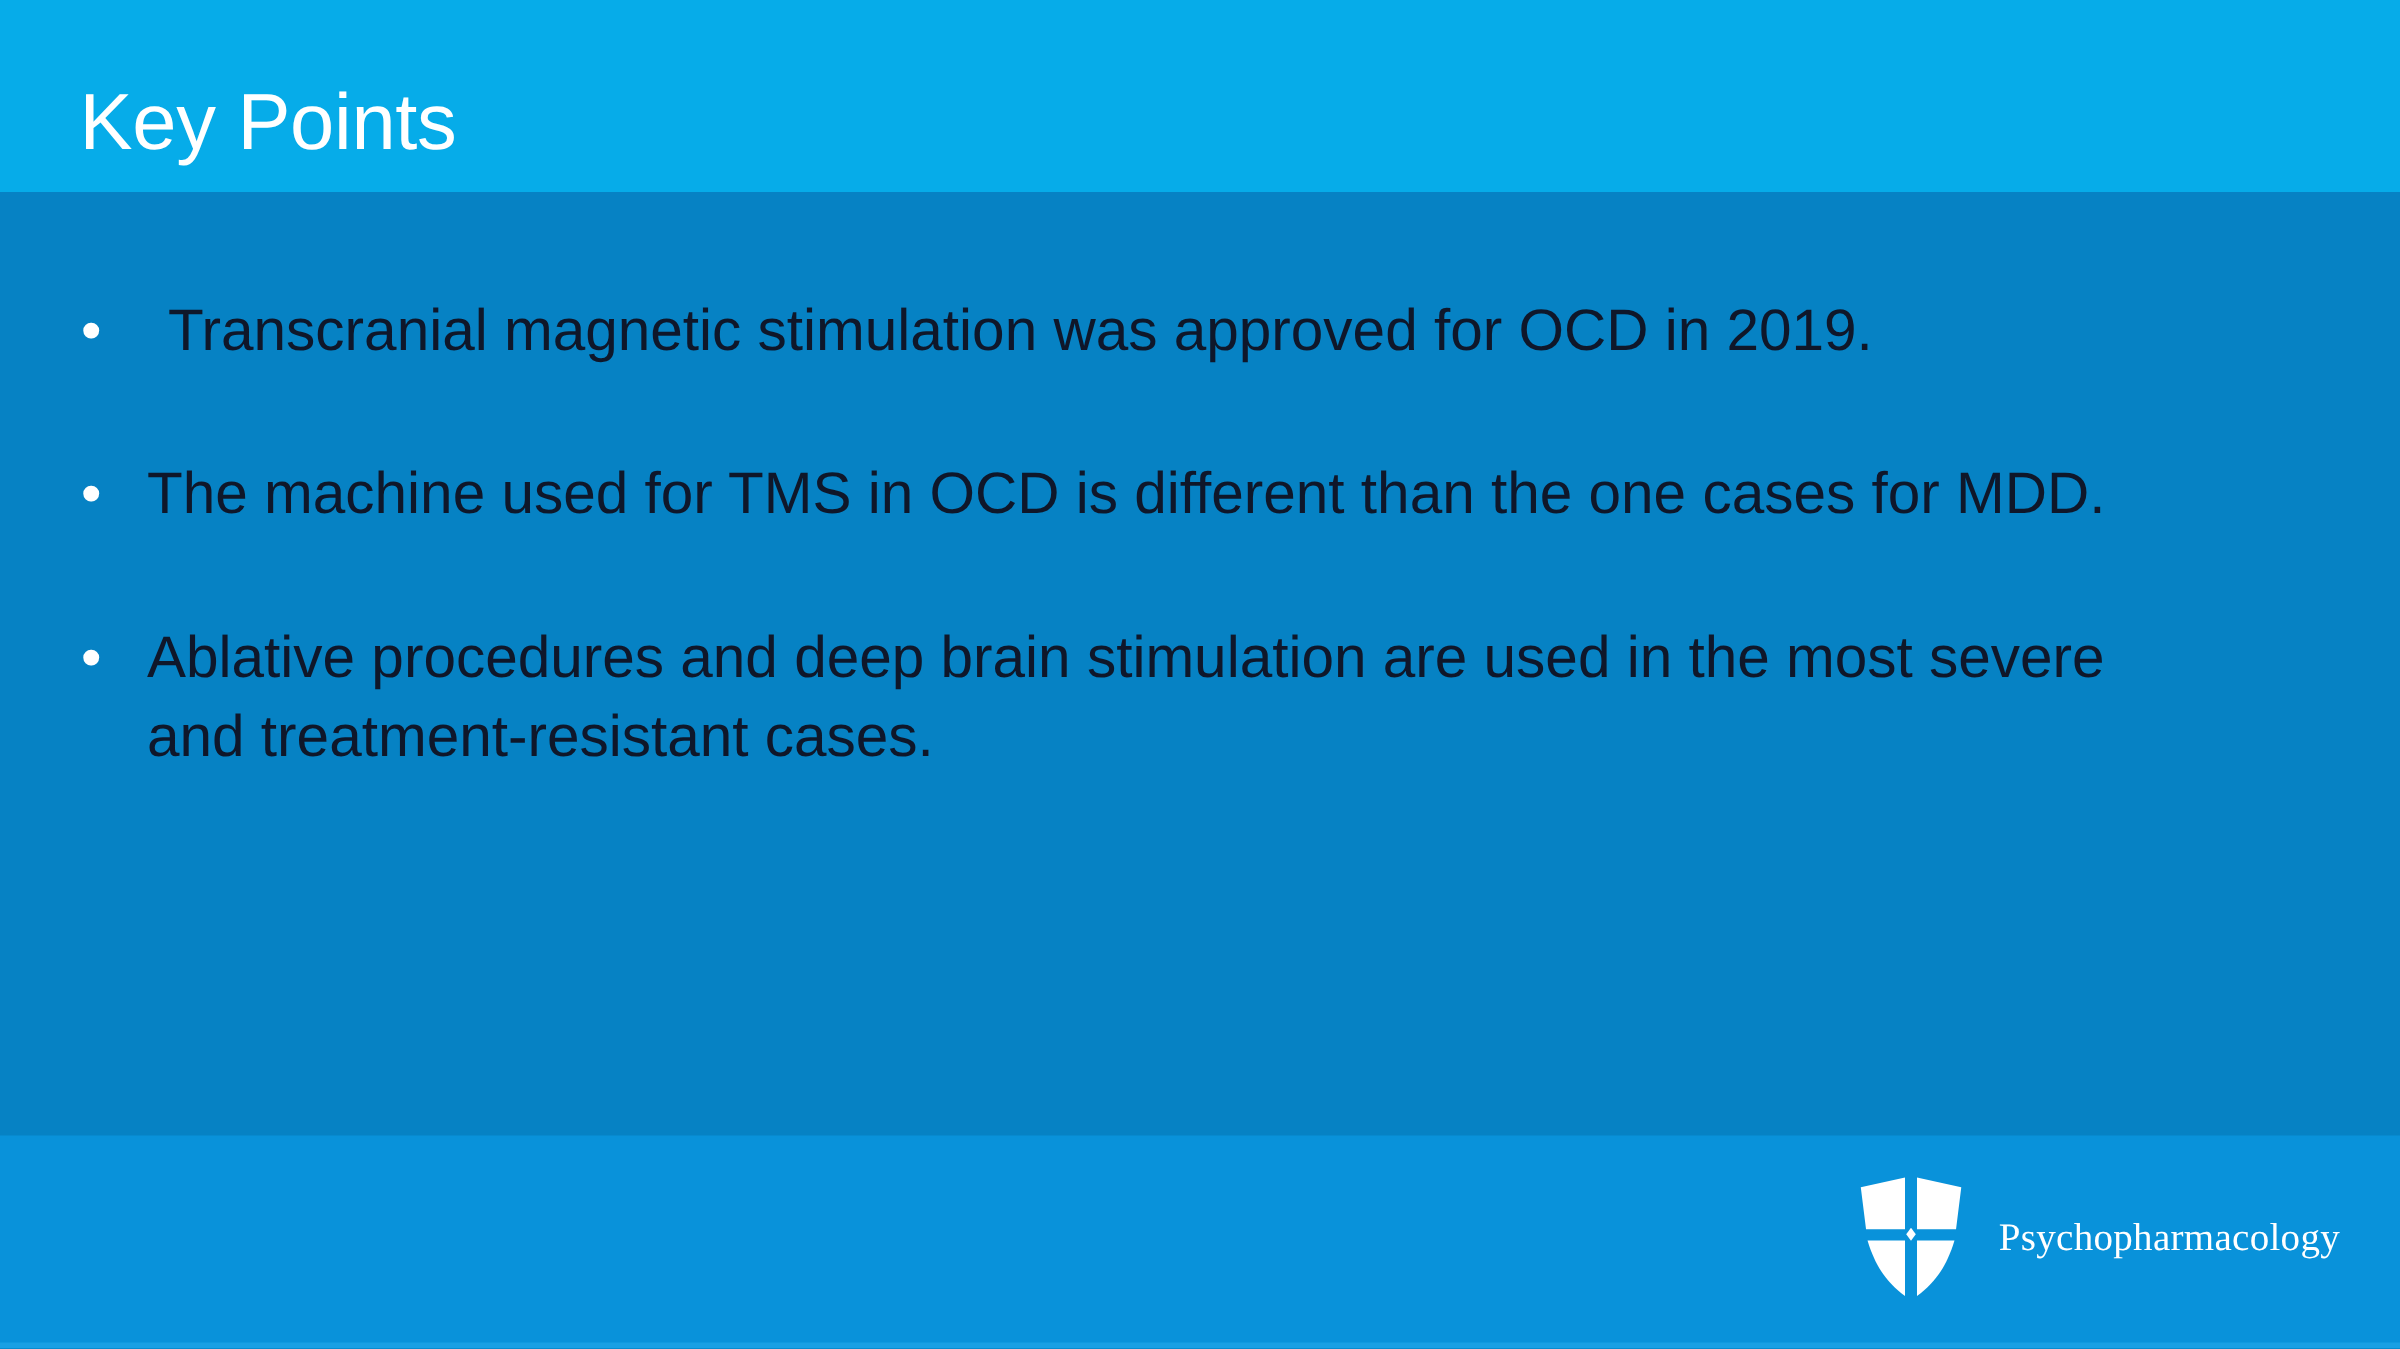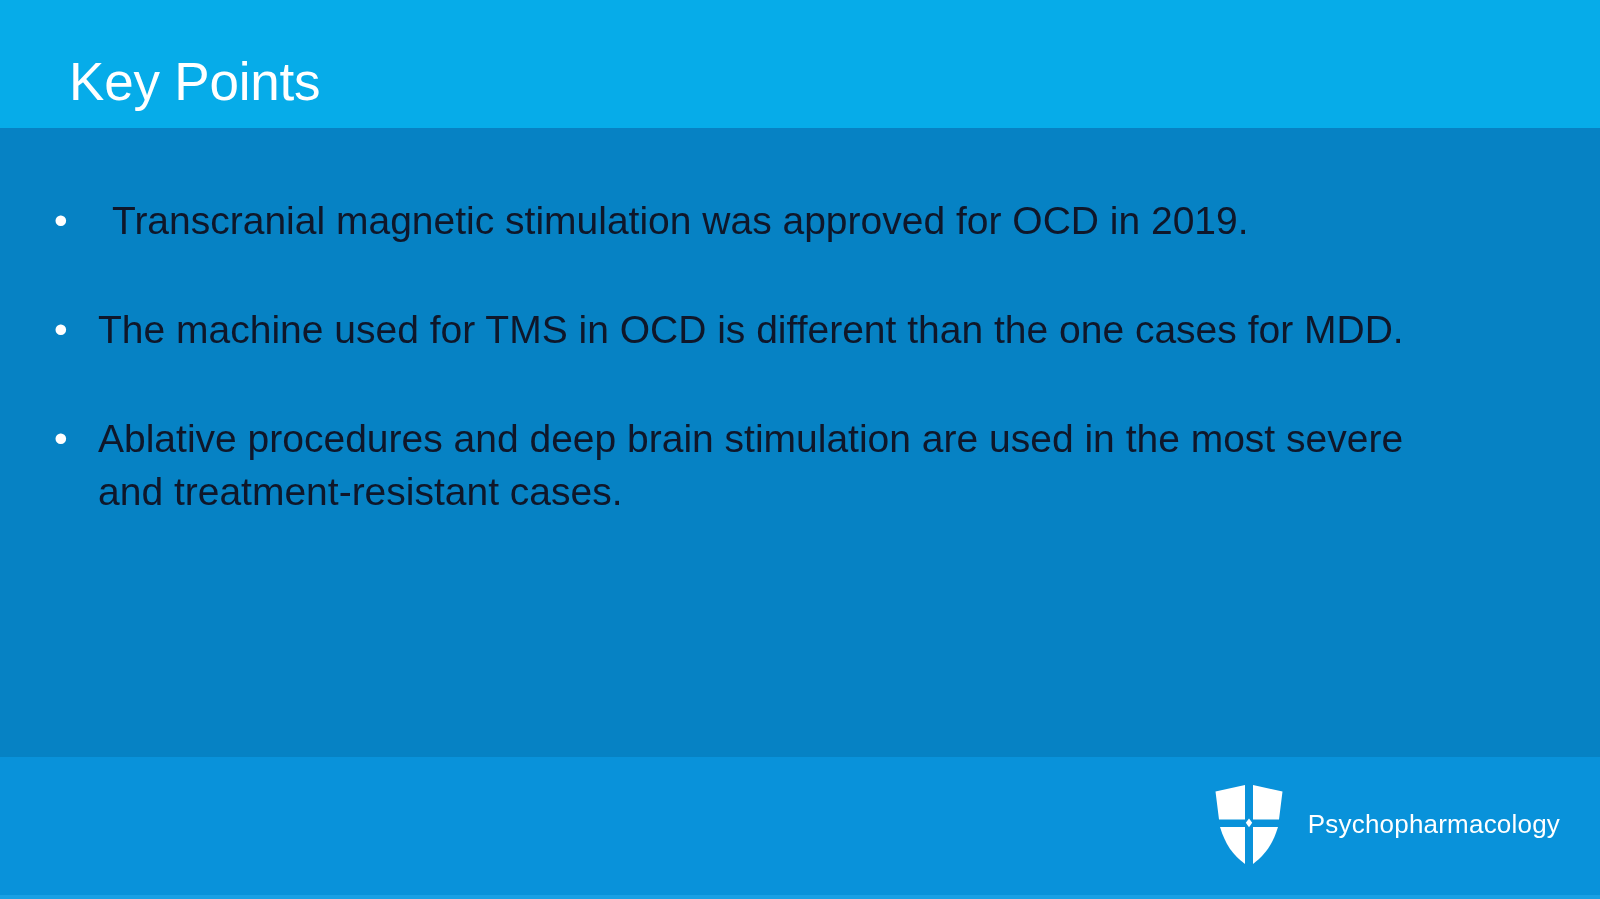--- a/index.html
+++ b/index.html
@@ -33,21 +33,20 @@
   }
 
   #slide-title {
     color: #ffffff;
     font-family: "Liberation Sans", sans-serif;
     font-size: 53px;
     font-weight: 400;
     line-height: 1.0;
     letter-spacing: -0.2px;
     white-space: nowrap;
-    margin-left: 16px;
   }
 
   
   #body {
     flex: 1 1 auto;
     background: #0682c4;
     padding: 66px 60px 0 50px;
   }
 
   #bullet-list {
@@ -123,21 +122,21 @@
     width: 74px;
     height: 86px;
     display: block;
   }
 
   #brand-wordmark {
     display: flex;
     flex-direction: column;
     justify-content: center;
     color: #ffffff;
-    font-family: Liberation Sans, sans-serif;
+    font-family: Liberation Serif, serif;
     font-weight: 400;
     line-height: 1.22;
   }
 
   .brand-line {
     font-size: 26px;
     letter-spacing: 0.2px;
     color: #ffffff;
     white-space: nowrap;
   }

